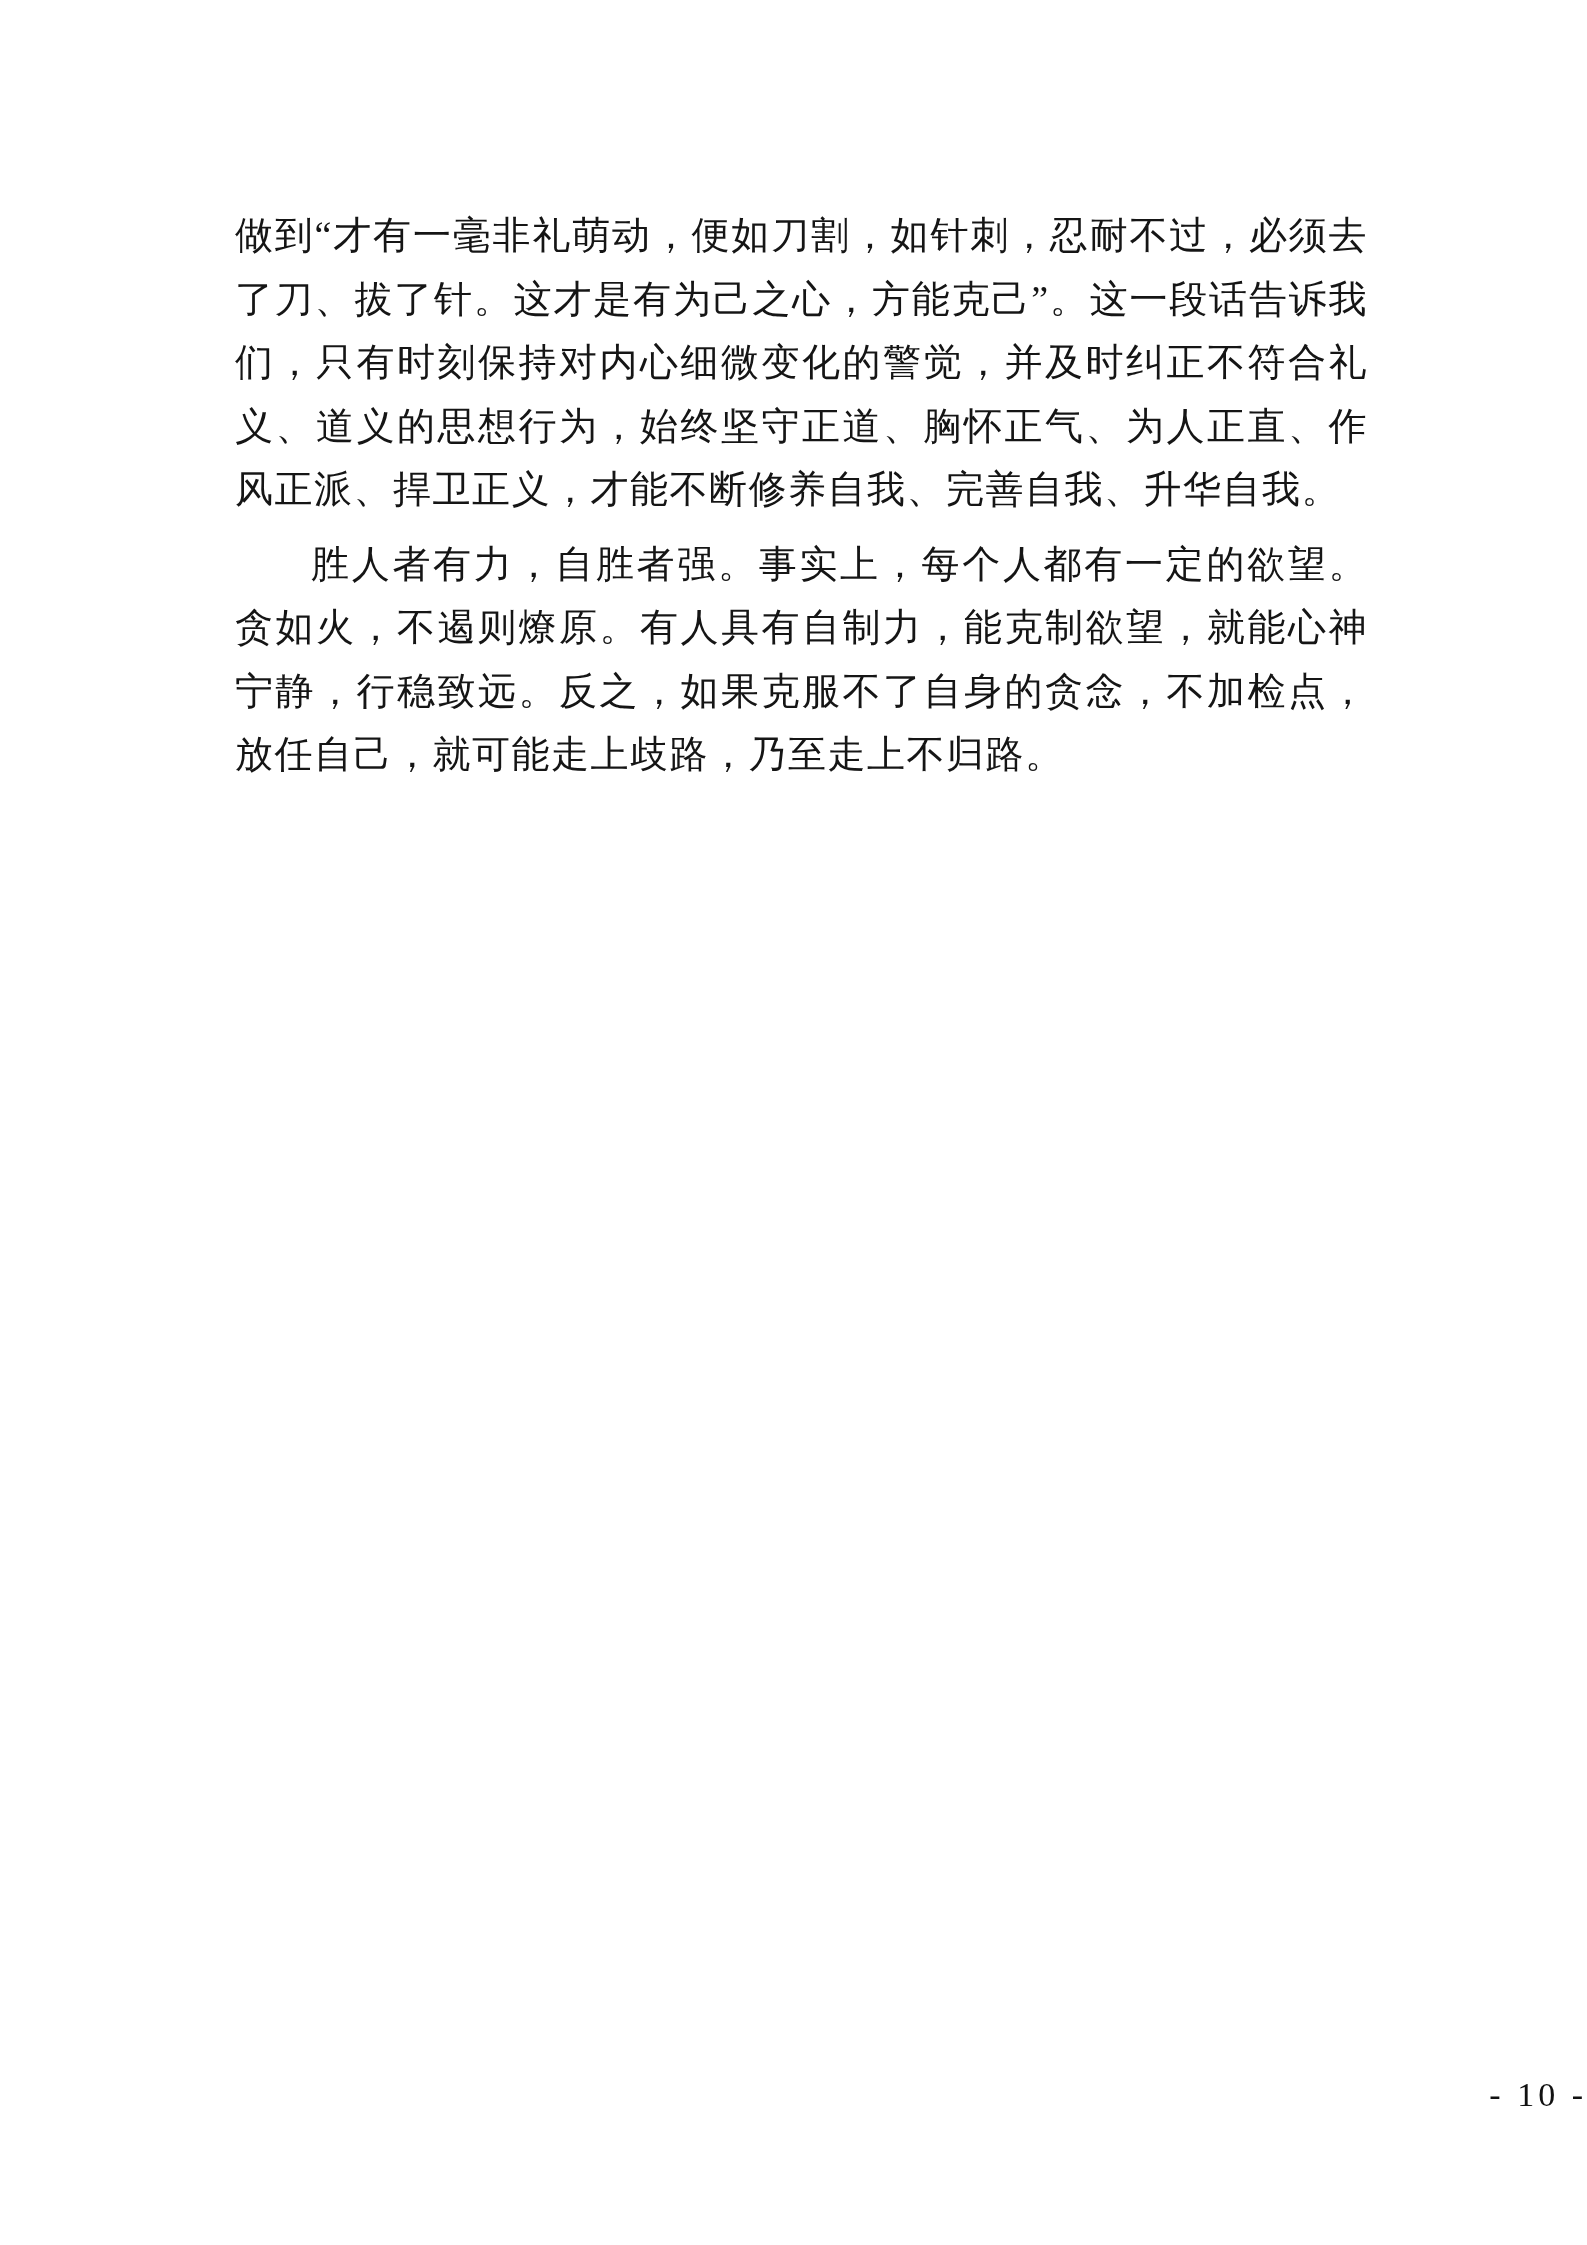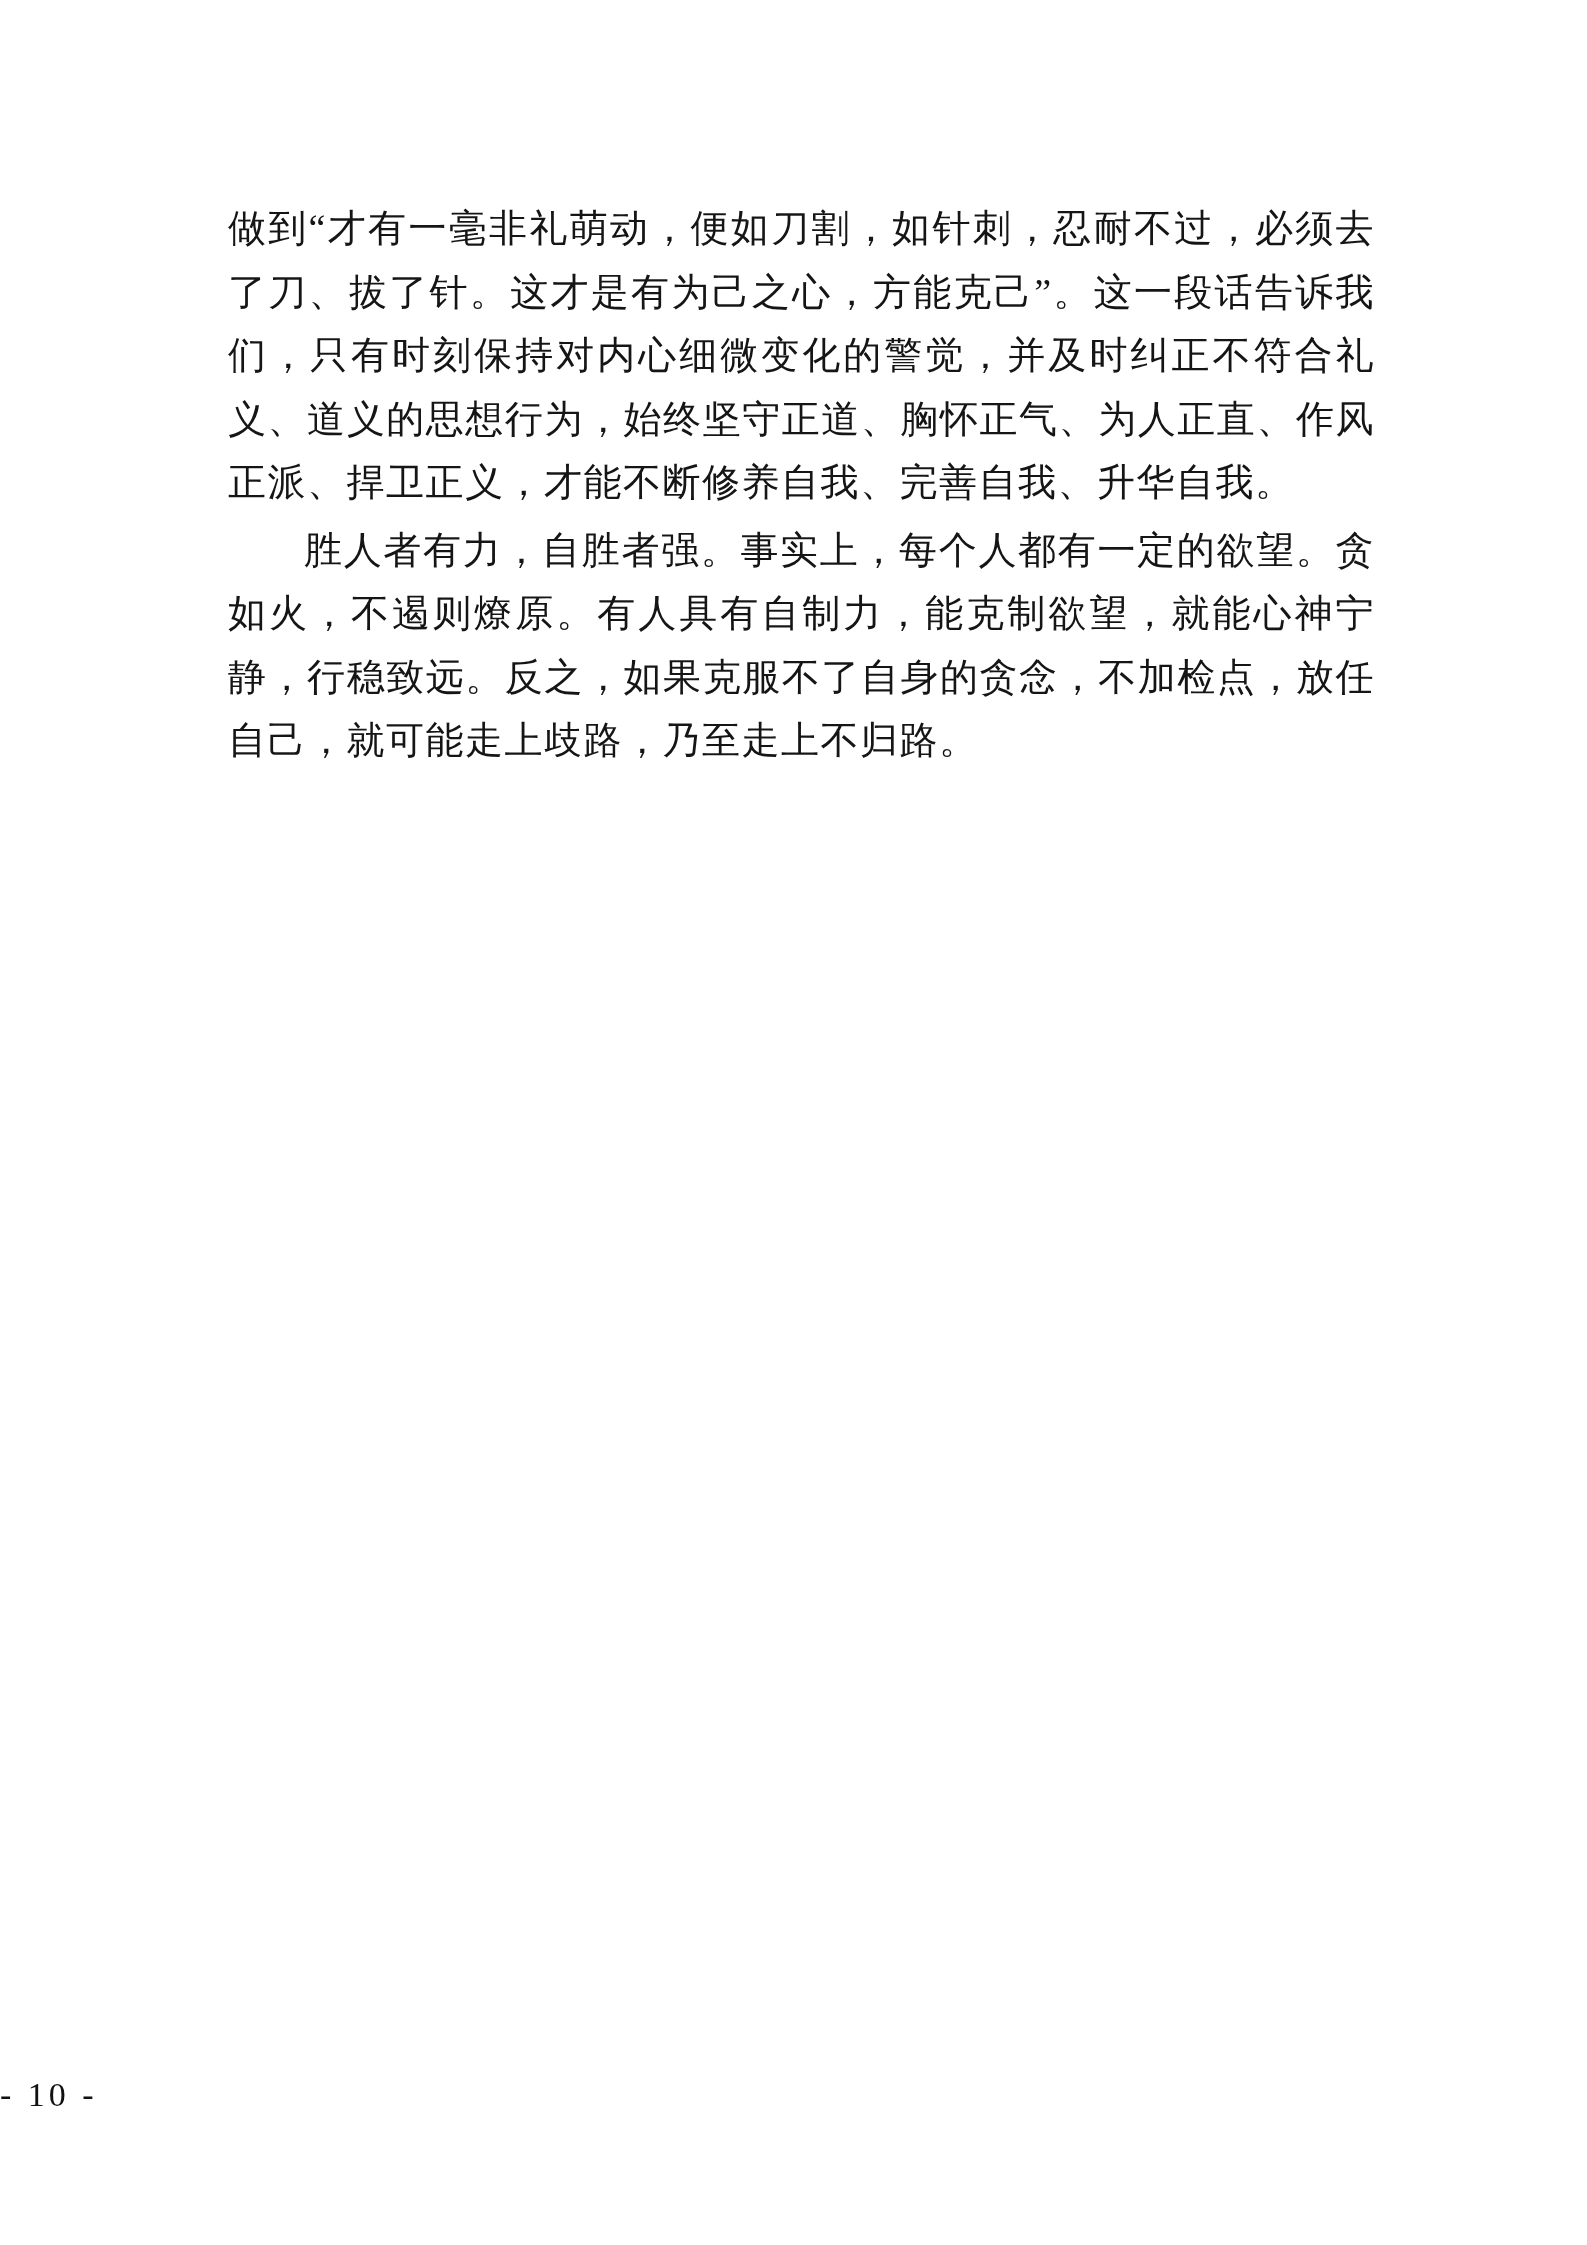--- a/index.html
+++ b/index.html
@@ -22,31 +22,31 @@
     top: 193px;
     width: 1155px;
     font-size: 38px;
     line-height: 63.5px;
     letter-spacing: 1.5px;
     color: #151515;
     text-align: justify;
     text-justify: inter-character;
   }
   .text-block p {
-    margin: 4px;
+    margin: 11px;
   }
   .text-block p.indent {
     text-indent: 2em;
   }
   .footer {
     position: absolute;
     top: 2076px;
     left: 0;
     width: 100%;
-    text-align: left;
+    text-align: right;
     font-size: 34px;
     color: #111111;
     letter-spacing: 4px;
     font-family: "Liberation Serif", "DejaVu Serif", serif;
   }
 </style>
 </head>
 <body>
 
 <div class="page">

